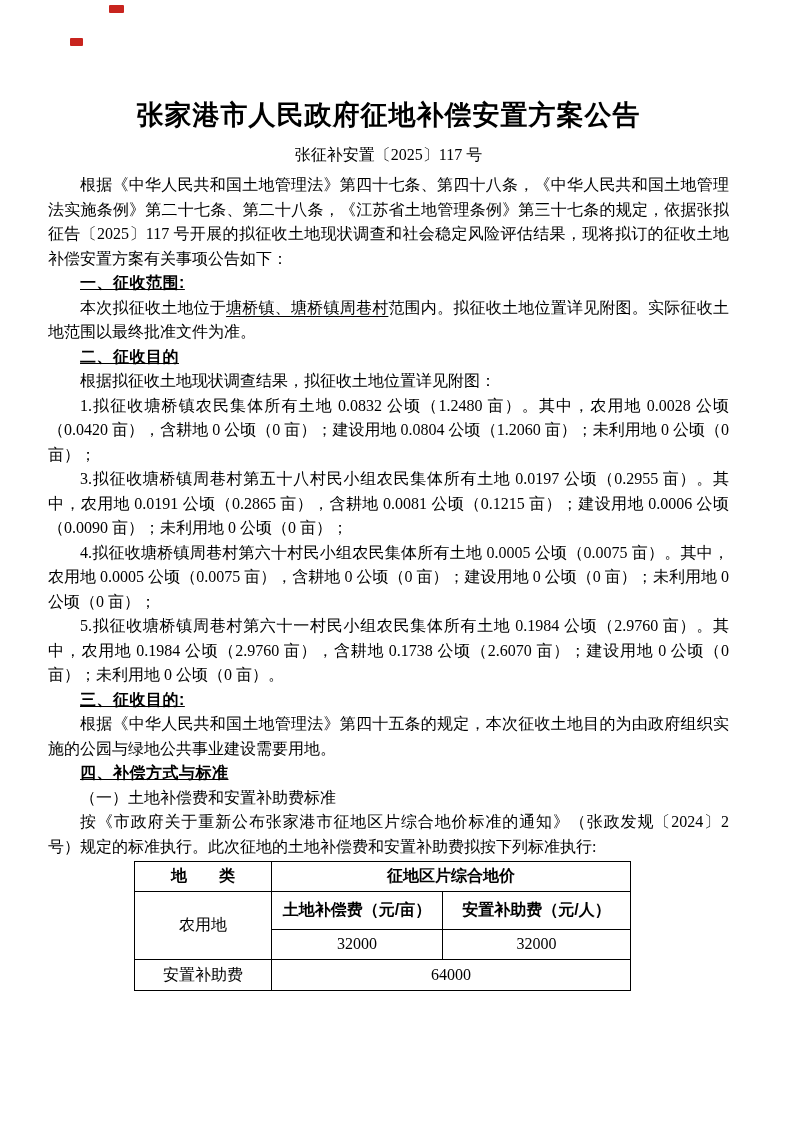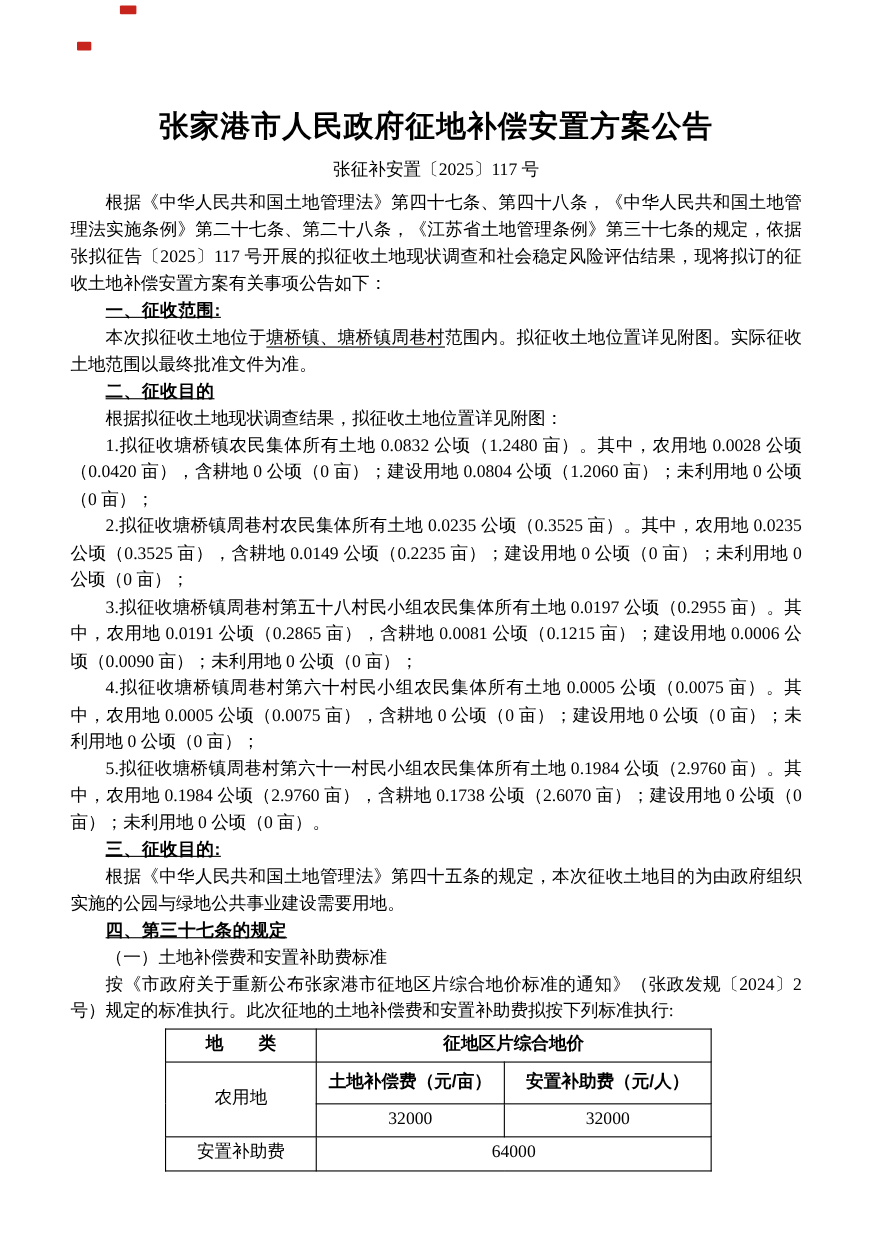--- a/index.html
+++ b/index.html
@@ -4,21 +4,21 @@
 <style>
   html,body{margin:0;padding:0;background:#ffffff;}
   .page{
     position:relative;
     width:793px;height:1122px;
     background:#ffffff;
     overflow:hidden;
     font-family:"Liberation Serif","DejaVu Serif",serif;
     color:#000;
   }
-  .content{padding:97px 64px 0 64px;}
+  .content{padding:97px 64px 0 48px;}
   .doc-title{
     margin:0;
     font-size:27px;line-height:36px;
     font-weight:bold;text-align:center;
     letter-spacing:1px;
   }
   .doc-number{
     margin-top:11px;
     font-size:16px;line-height:22px;
     text-align:center;
@@ -84,30 +84,29 @@
 
       <p class="sec-head">一、征收范围:</p>
 
       <p><span>本次拟征收土地位于</span><span class="u">塘桥镇、塘桥镇周巷村</span><span>范围内。拟征收土地位置详见附图。实际征收土地范围以最终批准文件为准。</span></p>
 
       <p class="sec-head">二、征收目的</p>
 
       <p>根据拟征收土地现状调查结果，拟征收土地位置详见附图：</p>
 
       <p>1.拟征收塘桥镇农民集体所有土地 0.0832 公顷（1.2480 亩）。其中，农用地 0.0028 公顷（0.0420 亩），含耕地 0 公顷（0 亩）；建设用地 0.0804 公顷（1.2060 亩）；未利用地 0 公顷（0 亩）；</p>
-      <p>2.拟征收塘桥镇周巷村农民集体所有土地 0.0235 公顷（0.3525 亩）。其中，农用地 0.0235 公顷（0.3525 亩），含耕地 0.0149 公顷（0.2235 亩）；建设用地 0 公顷（0 亩）；未利用地 0 公顷（0 亩）；</p>
       <p>3.拟征收塘桥镇周巷村第五十八村民小组农民集体所有土地 0.0197 公顷（0.2955 亩）。其中，农用地 0.0191 公顷（0.2865 亩），含耕地 0.0081 公顷（0.1215 亩）；建设用地 0.0006 公顷（0.0090 亩）；未利用地 0 公顷（0 亩）；</p>
       <p>4.拟征收塘桥镇周巷村第六十村民小组农民集体所有土地 0.0005 公顷（0.0075 亩）。其中，农用地 0.0005 公顷（0.0075 亩），含耕地 0 公顷（0 亩）；建设用地 0 公顷（0 亩）；未利用地 0 公顷（0 亩）；</p>
       <p>5.拟征收塘桥镇周巷村第六十一村民小组农民集体所有土地 0.1984 公顷（2.9760 亩）。其中，农用地 0.1984 公顷（2.9760 亩），含耕地 0.1738 公顷（2.6070 亩）；建设用地 0 公顷（0 亩）；未利用地 0 公顷（0 亩）。</p>
 
       <p class="sec-head">三、征收目的:</p>
 
       <p>根据《中华人民共和国土地管理法》第四十五条的规定，本次征收土地目的为由政府组织实施的公园与绿地公共事业建设需要用地。</p>
 
-      <p class="sec-head">四、第三十七条的规定</p>
+      <p class="sec-head">四、补偿方式与标准</p>
 
       <p>（一）土地补偿费和安置补助费标准</p>
 
       <p>按《市政府关于重新公布张家港市征地区片综合地价标准的通知》（张政发规〔2024〕2 号）规定的标准执行。此次征地的土地补偿费和安置补助费拟按下列标准执行:</p>
 
       <table class="comp">
         <colgroup>
           <col style="width:137px">
             <col style="width:171px">
             <col style="width:188px">

